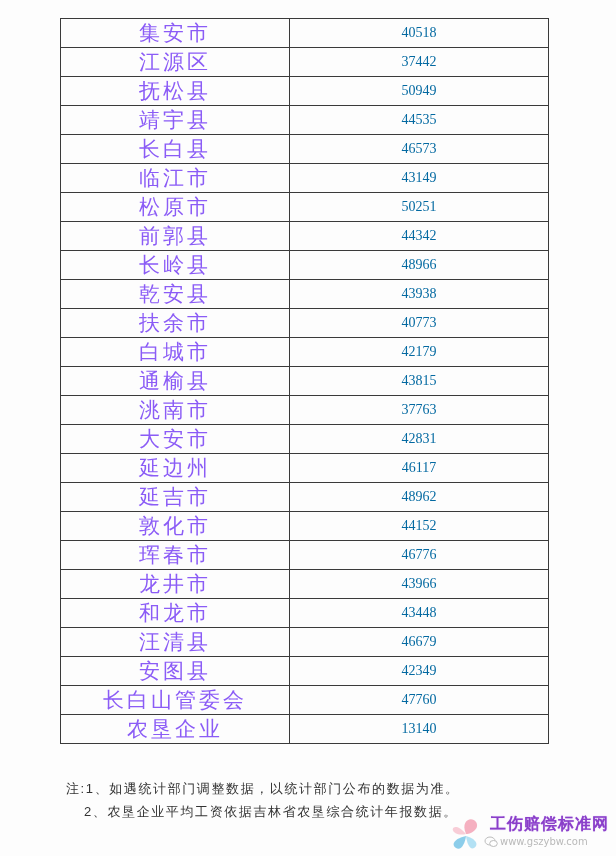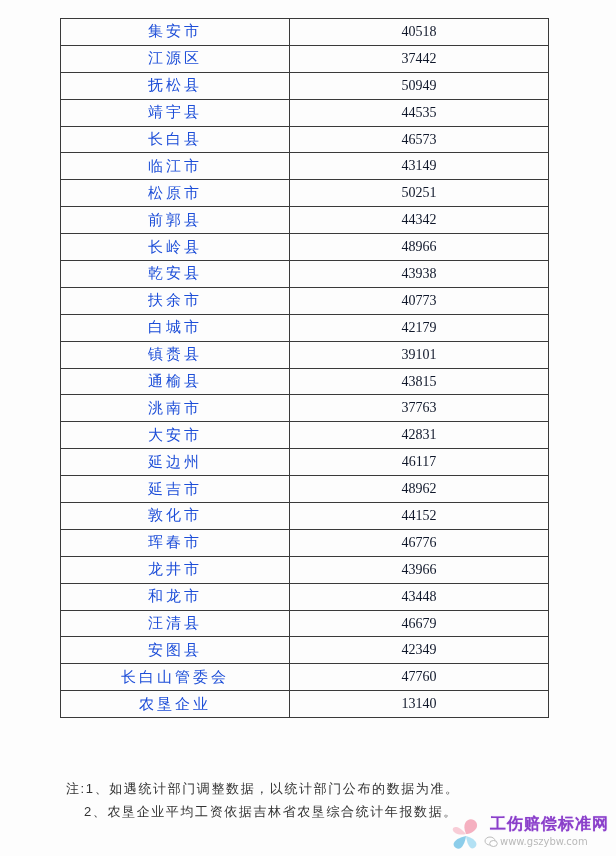--- a/index.html
+++ b/index.html
@@ -31,29 +31,29 @@
     }
     .wage-table td {
       border: 1px solid #3a3a3a;
       height: 25.9px;
       padding: 0;
       text-align: center;
       vertical-align: middle;
     }
     .wage-table td.region {
       width: 228px;
-      font-size: 15px;
+      font-size: 21px;
       letter-spacing: 3px;
       font-family: "DejaVu Sans", "Liberation Sans", sans-serif;
-      color: #1d4ed8;
+      color: #8b5cf6;
     }
     .wage-table td.value {
       font-size: 14px;
       font-family: "Liberation Serif", "DejaVu Serif", serif;
-      color: #0f172a;
+      color: #0369a1;
     }
     .notes {
       position: absolute;
       left: 66px;
       top: 779px;
       font-family: Liberation Sans, sans-serif;
       font-size: 13px;
       color: #333;
       letter-spacing: 1.6px;
     }
@@ -149,24 +149,20 @@
           <td class="region">乾安县</td>
           <td class="value">43938</td>
         </tr>
       <tr>
           <td class="region">扶余市</td>
           <td class="value">40773</td>
         </tr>
       <tr>
           <td class="region">白城市</td>
           <td class="value">42179</td>
-        </tr>
-      <tr>
-          <td class="region">镇赉县</td>
-          <td class="value">39101</td>
         </tr>
       <tr>
           <td class="region">通榆县</td>
           <td class="value">43815</td>
         </tr>
       <tr>
           <td class="region">洮南市</td>
           <td class="value">37763</td>
         </tr>
       <tr>

